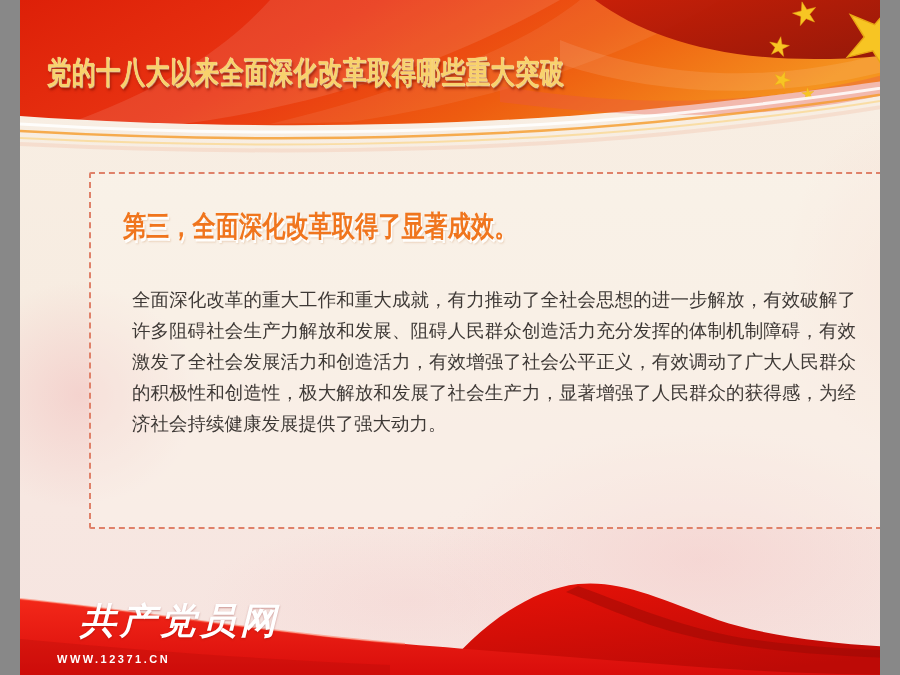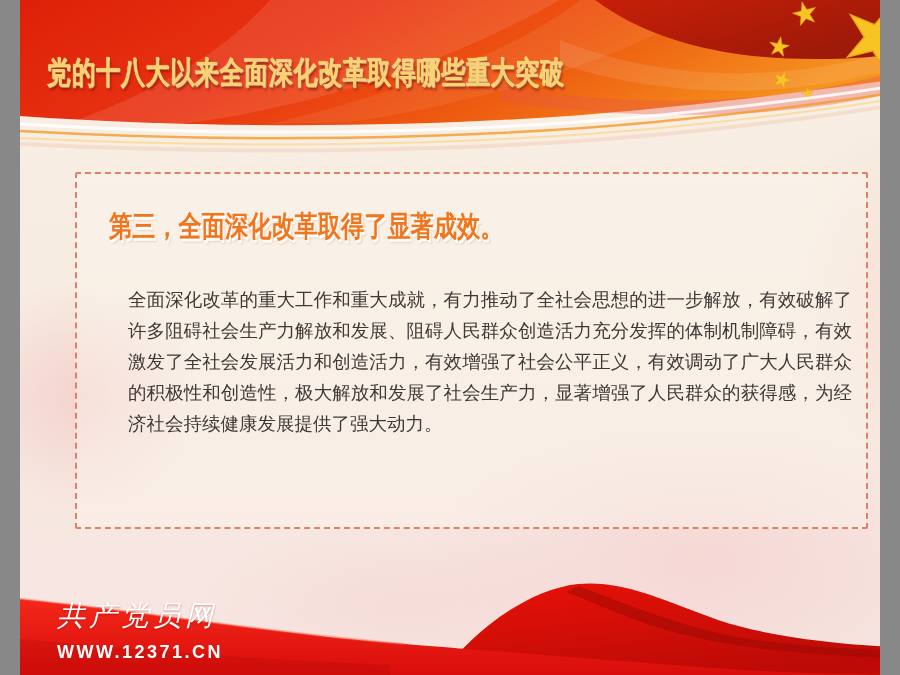--- a/index.html
+++ b/index.html
@@ -25,50 +25,51 @@
   .banner-wrap svg{display:block;}
   .page-title{
     position:absolute;left:27px;top:52px;white-space:nowrap;
     font-size:31px;font-weight:bold;letter-spacing:1px;
     color:#f8d26c;
     transform:scaleX(0.77);transform-origin:left center;
     text-shadow:0 0 1px #fff6d8, 2px 3px 3px rgba(120,15,0,.65), 1px 1px 0 #fff1c0;
   }
 
   .content-card{
-    position:absolute;left:55px;top:172px;width:793px;height:357px;
+    position:absolute;left:69px;top:172px;width:793px;height:357px;
     border:2px dashed #df8169;border-radius:2px;
     background:rgba(253,248,241,.35);
     padding:33px 36px 0 32px;
   }
   .card-heading{
     margin:0;white-space:nowrap;
     font-size:29px;font-weight:bold;letter-spacing:0;
     color:#f0751d;
     transform:scaleX(0.80);transform-origin:left top;
     text-shadow:2px 3px 0 rgba(255,255,255,.95), 3px 4px 2px rgba(190,120,60,.25);
   }
   .card-body{
-    margin:37px 0 0 19px;width:724px;
+    margin:37px 0 0 9px;width:724px;
     font-size:18.5px;line-height:31px;color:#3e3936;
     text-align:justify;text-justify:inter-ideograph;
   }
 
   .ribbon-wrap{position:absolute;left:0;bottom:0;width:900px;height:140px;}
   .ribbon-wrap svg{display:block;}
 
   .site-logo{position:absolute;left:37px;top:597px;color:#ffffff;}
   .site-name{
-    font-size:28px;font-weight:normal;letter-spacing:4px;white-space:nowrap;
+    font-size:36px;font-weight:bold;letter-spacing:4px;white-space:nowrap;
     font-family:"DejaVu Serif","Liberation Serif",serif;
     font-style:italic;
     text-shadow:0 1px 2px rgba(120,0,0,.35);
+    margin-left:23px;
   }
   .site-url{
-    margin-top:7px;font-size:18px;font-weight:bold;letter-spacing:2.5px;
+    margin-top:7px;font-size:11px;font-weight:bold;letter-spacing:2.5px;
     font-family:"Liberation Sans","DejaVu Sans",sans-serif;white-space:nowrap;
   }
 </style>
 </head>
 <body>
 
 <div class="slide">
 
   <div class="blob blob1"></div>
   <div class="blob blob2"></div>

